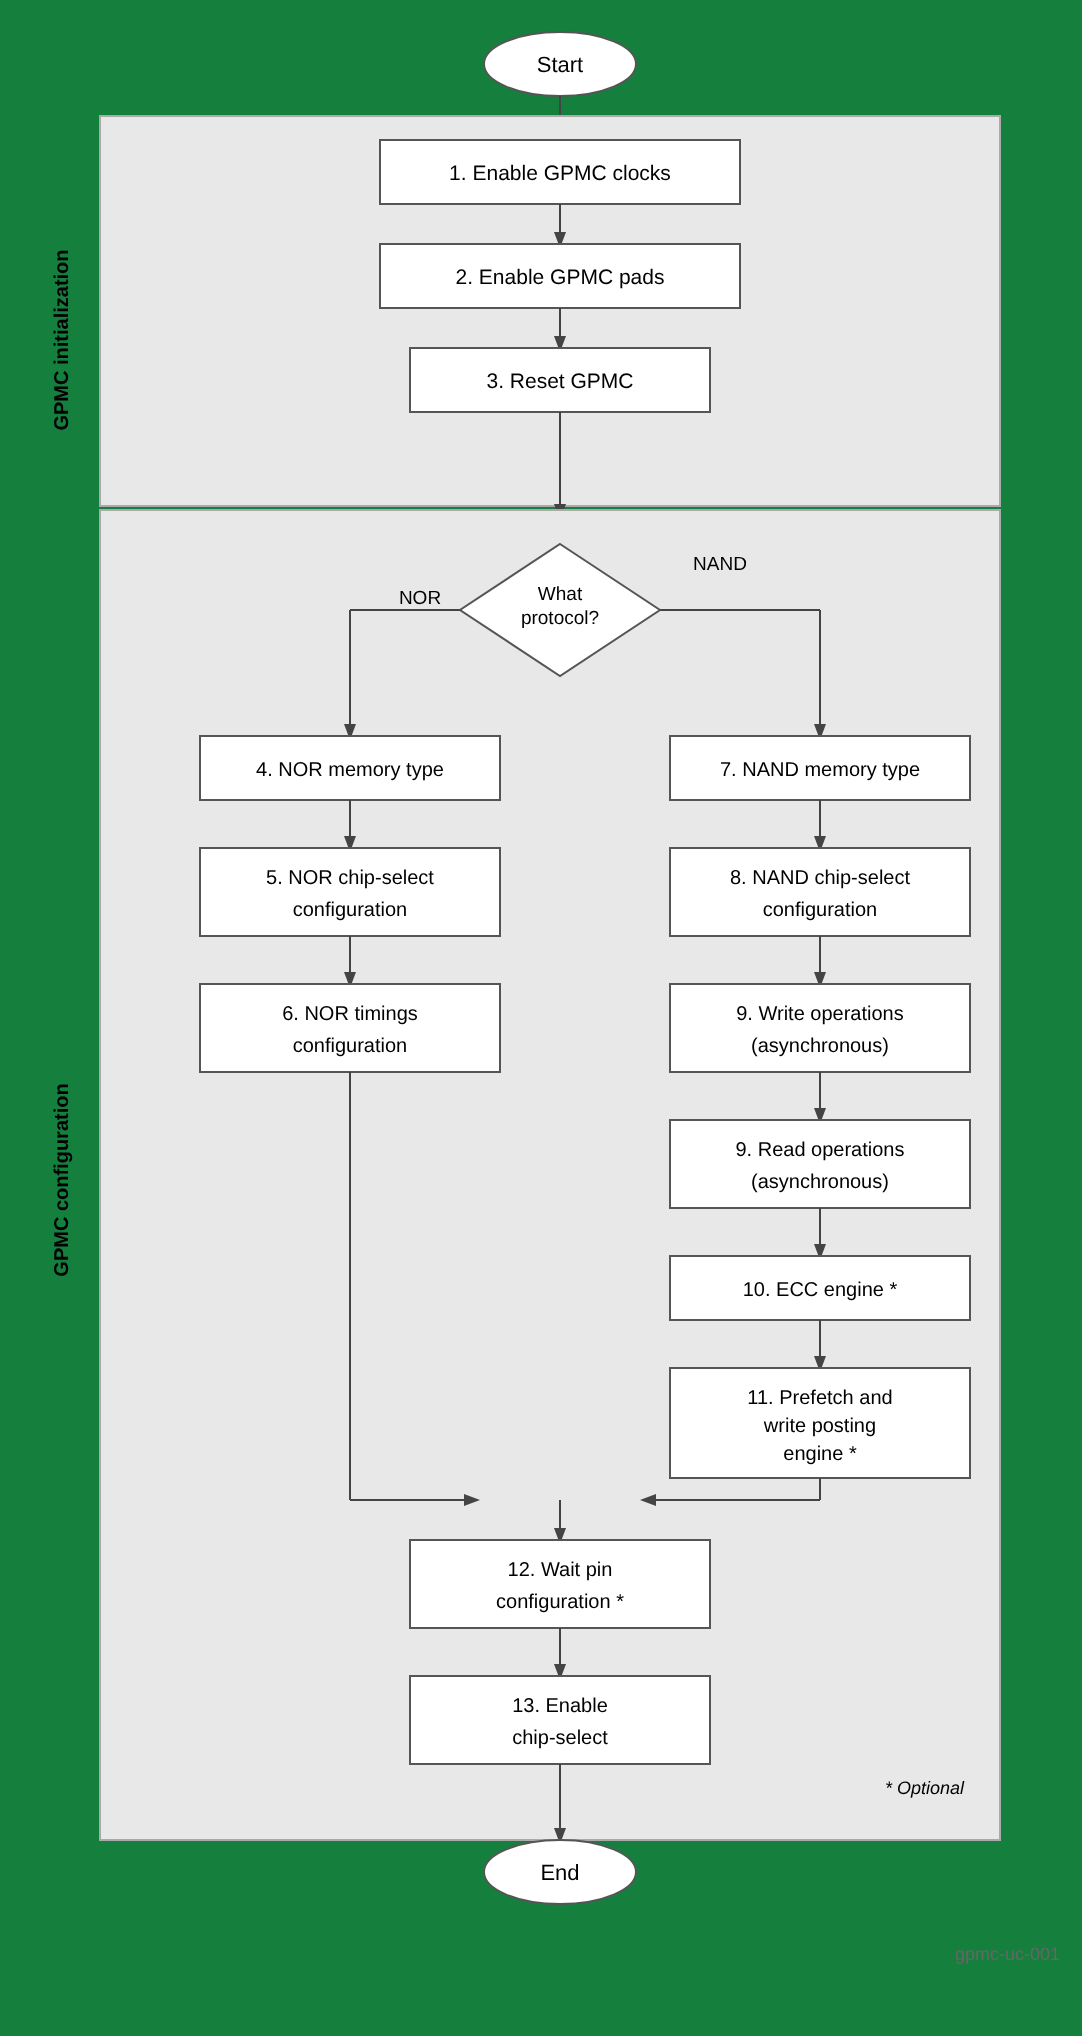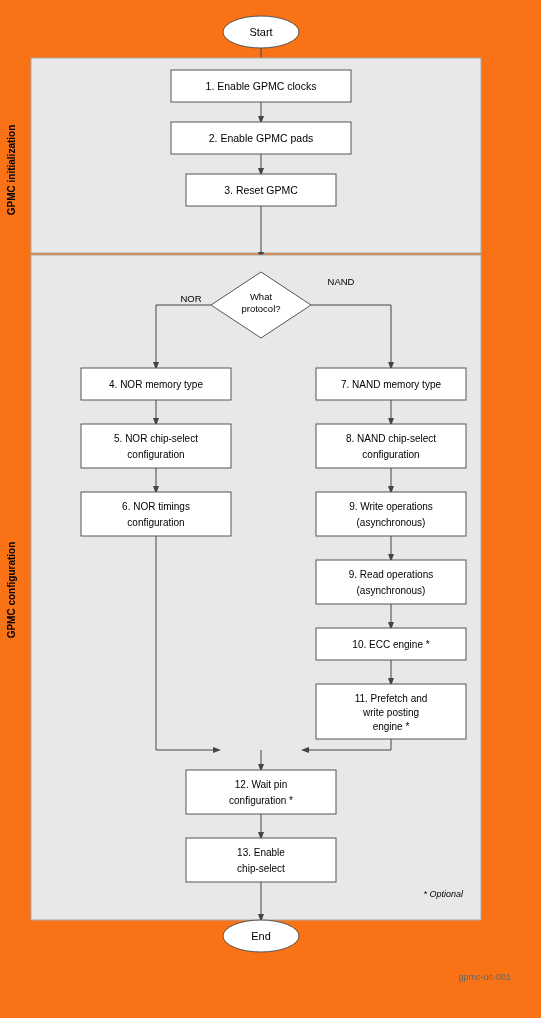--- a/index.html
+++ b/index.html
@@ -8,26 +8,26 @@
       font-family: Arial, sans-serif;
       font-size: 11px;
       width: 541px;
       min-height: 1018px;
       position: relative;
     }
 
     .page-container {
       width: 541px;
       min-height: 1018px;
-      background: #f97316;
+      background: #15803d;
       position: relative;
       padding: 10px 20px 20px 20px;
       display: flex;
       flex-direction: column;
-      align-items: flex-end;
+      align-items: flex-start;
     }
 
     
     svg {
       overflow: visible;
     }
   </style>
 </head>
 <body>
 

